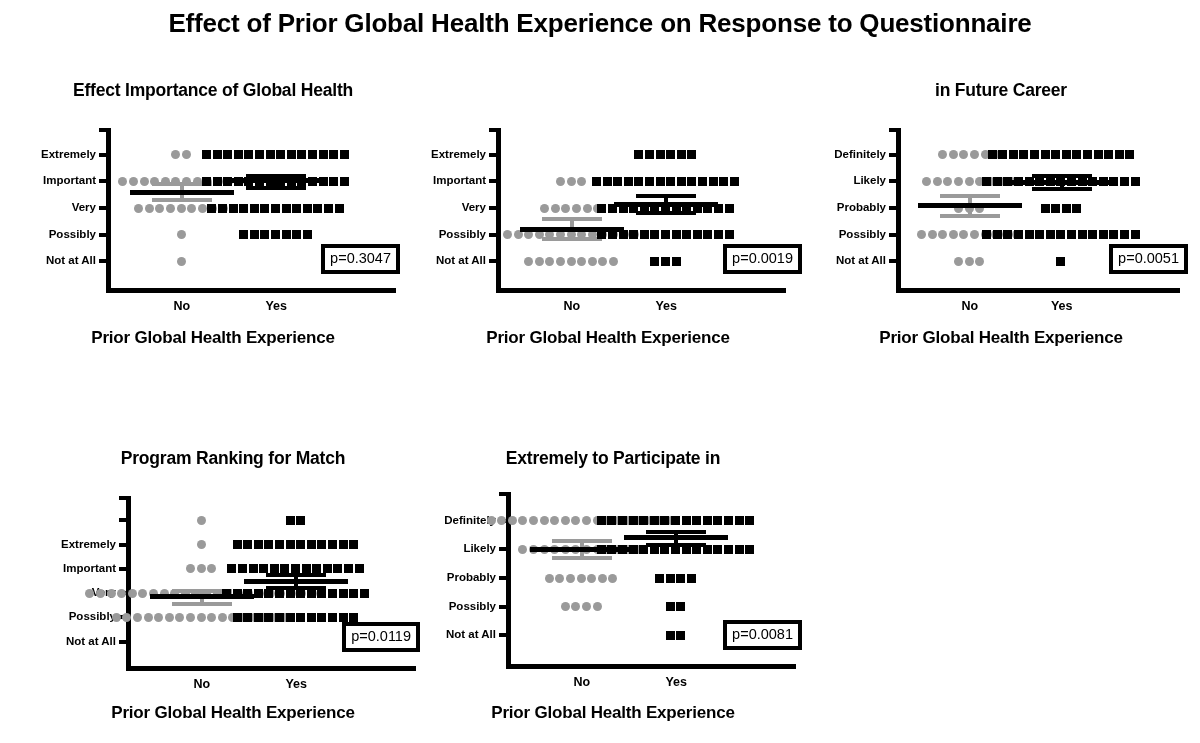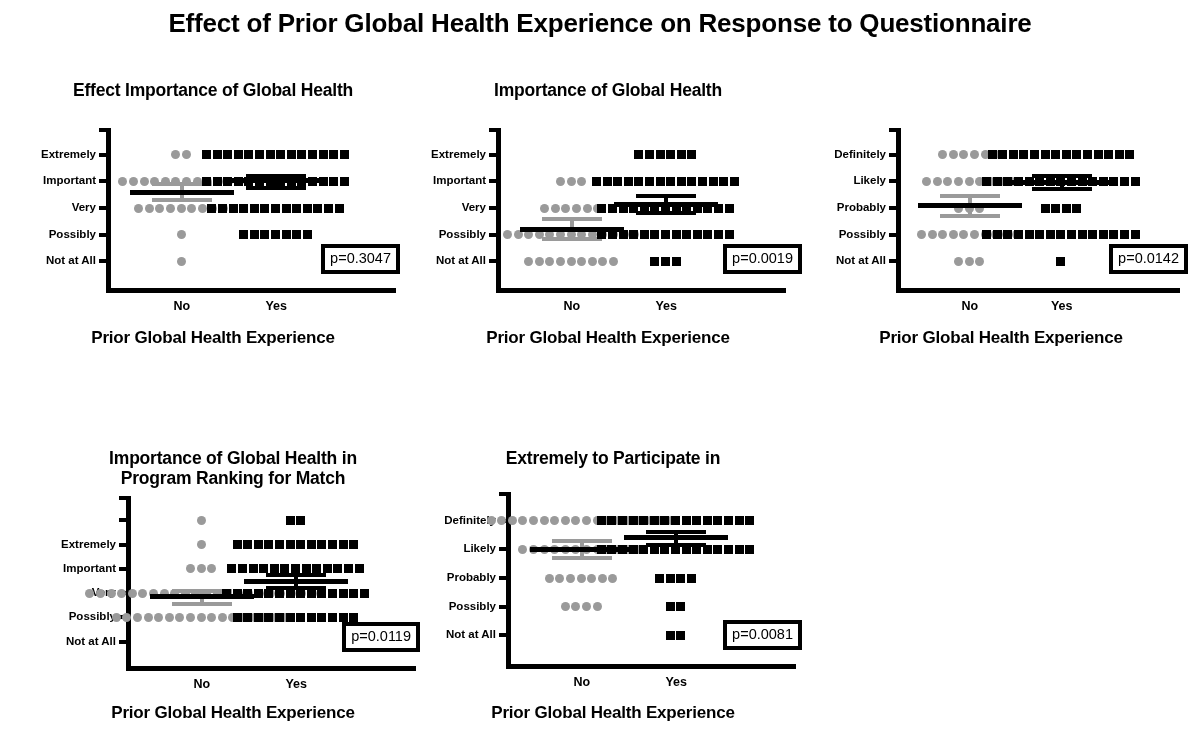--- a/index.html
+++ b/index.html
@@ -161,21 +161,20 @@
           <div class="err-cap" style="left: 140.2px; top: 58px; width: 60px; height: 4px; background: rgb(0, 0, 0);"></div>
           <div class="mean-bar" style="left: 118.2px; top: 49.5px; width: 104px; height: 5px; background: rgb(0, 0, 0);"></div>
           <div class="xtick-label" style="left: 35.9px; top: 172px; width: 80px;">No</div>
           <div class="xtick-label" style="left: 130.2px; top: 172px; width: 80px;">Yes</div>
         </div>
         <div class="pbox" style="right: 8px; top: 164px;">p=0.3047</div>
         <div class="caption" style="top: 248px;">Prior Global Health Experience</div>
       </div>
       <div class="panel" style="left: 408px; top: 80px; width: 400px;">
         <div class="panel-title">
-          <div>Importance of Global Health</div>
         </div>
         <div class="plot" style="left: 88px; top: 48px; width: 230px; height: 160px;">
           <div class="axis-y" style="left: 0px; top: 0px; width: 5px; height: 165px;"></div>
           <div class="axis-x" style="left: 0px; top: 160px; width: 290px; height: 5px;"></div>
           <div class="tick" style="left: -7px; top: 24.6667px; width: 8px;"></div>
           <div class="ytick-label" style="left: -86px; width: 76px; top: 20.6667px;">Extremely</div>
           <div class="tick" style="left: -7px; top: 51.3333px; width: 8px;"></div>
           <div class="ytick-label" style="left: -86px; width: 76px; top: 47.3333px;">Important</div>
           <div class="tick" style="left: -7px; top: 78px; width: 8px;"></div>
           <div class="ytick-label" style="left: -86px; width: 76px; top: 74px;">Very</div>
@@ -273,20 +272,21 @@
           <div class="err-cap" style="left: 140.2px; top: 83.3333px; width: 60px; height: 4px; background: rgb(0, 0, 0);"></div>
           <div class="mean-bar" style="left: 118.2px; top: 73.5px; width: 104px; height: 5px; background: rgb(0, 0, 0);"></div>
           <div class="xtick-label" style="left: 35.9px; top: 172px; width: 80px;">No</div>
           <div class="xtick-label" style="left: 130.2px; top: 172px; width: 80px;">Yes</div>
         </div>
         <div class="pbox" style="right: 6px; top: 164px;">p=0.0019</div>
         <div class="caption" style="top: 248px;">Prior Global Health Experience</div>
       </div>
       <div class="panel" style="left: 812px; top: 80px; width: 378px;">
         <div class="panel-title">
+          <div>in Future Career</div>
         </div>
         <div class="plot" style="left: 84px; top: 48px; width: 224px; height: 160px;">
           <div class="axis-y" style="left: 0px; top: 0px; width: 5px; height: 165px;"></div>
           <div class="axis-x" style="left: 0px; top: 160px; width: 284px; height: 5px;"></div>
           <div class="tick" style="left: -7px; top: 24.6667px; width: 8px;"></div>
           <div class="ytick-label" style="left: -82px; width: 72px; top: 20.6667px;">Definitely</div>
           <div class="tick" style="left: -7px; top: 51.3333px; width: 8px;"></div>
           <div class="ytick-label" style="left: -82px; width: 72px; top: 47.3333px;">Likely</div>
           <div class="tick" style="left: -7px; top: 78px; width: 8px;"></div>
           <div class="ytick-label" style="left: -82px; width: 72px; top: 74px;">Probably</div>
@@ -379,26 +379,25 @@
           <div class="sq" style="left: 224.06px; top: 102.167px; width: 9px; height: 9px; background: rgb(0, 0, 0);"></div>
           <div class="sq" style="left: 234.66px; top: 102.167px; width: 9px; height: 9px; background: rgb(0, 0, 0);"></div>
           <div class="sq" style="left: 160.46px; top: 128.833px; width: 9px; height: 9px; background: rgb(0, 0, 0);"></div>
           <div class="err-v" style="left: 163.76px; top: 48px; width: 4px; height: 13.3333px; background: rgb(0, 0, 0);"></div>
           <div class="err-cap" style="left: 135.76px; top: 46px; width: 60px; height: 4px; background: rgb(0, 0, 0);"></div>
           <div class="err-cap" style="left: 135.76px; top: 59.3333px; width: 60px; height: 4px; background: rgb(0, 0, 0);"></div>
           <div class="mean-bar" style="left: 113.76px; top: 52.1667px; width: 104px; height: 5px; background: rgb(0, 0, 0);"></div>
           <div class="xtick-label" style="left: 33.92px; top: 172px; width: 80px;">No</div>
           <div class="xtick-label" style="left: 125.76px; top: 172px; width: 80px;">Yes</div>
         </div>
-        <div class="pbox" style="right: 2px; top: 164px;">p=0.0142</div>
+        <div class="pbox" style="right: 2px; top: 164px;">p=0.0051</div>
         <div class="caption" style="top: 248px;">Prior Global Health Experience</div>
       </div>
       <div class="panel" style="left: 38px; top: 448px; width: 390px;">
         <div class="panel-title">
-          <div>Importance of Global Health in</div>
           <div>Program Ranking for Match</div>
         </div>
         <div class="plot" style="left: 88px; top: 48px; width: 230px; height: 170px;">
           <div class="axis-y" style="left: 0px; top: 0px; width: 5px; height: 175px;"></div>
           <div class="axis-x" style="left: 0px; top: 170px; width: 290px; height: 5px;"></div>
           <div class="tick" style="left: -7px; top: 22.2857px; width: 8px;"></div>
           <div class="tick" style="left: -7px; top: 46.5714px; width: 8px;"></div>
           <div class="ytick-label" style="left: -86px; width: 76px; top: 42.5714px;">Extremely</div>
           <div class="tick" style="left: -7px; top: 70.8571px; width: 8px;"></div>
           <div class="ytick-label" style="left: -86px; width: 76px; top: 66.8571px;">Important</div>

